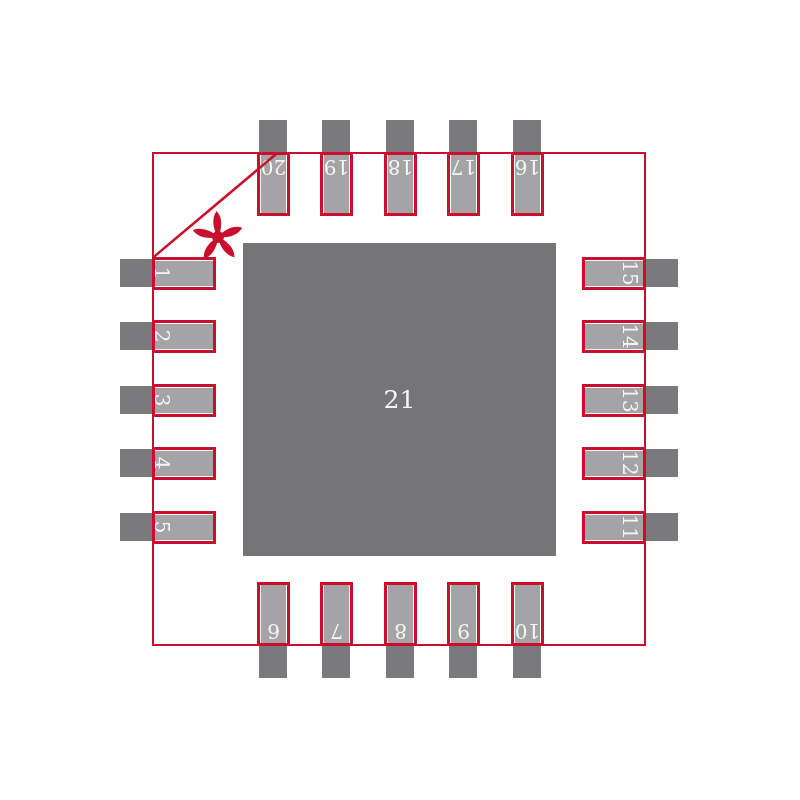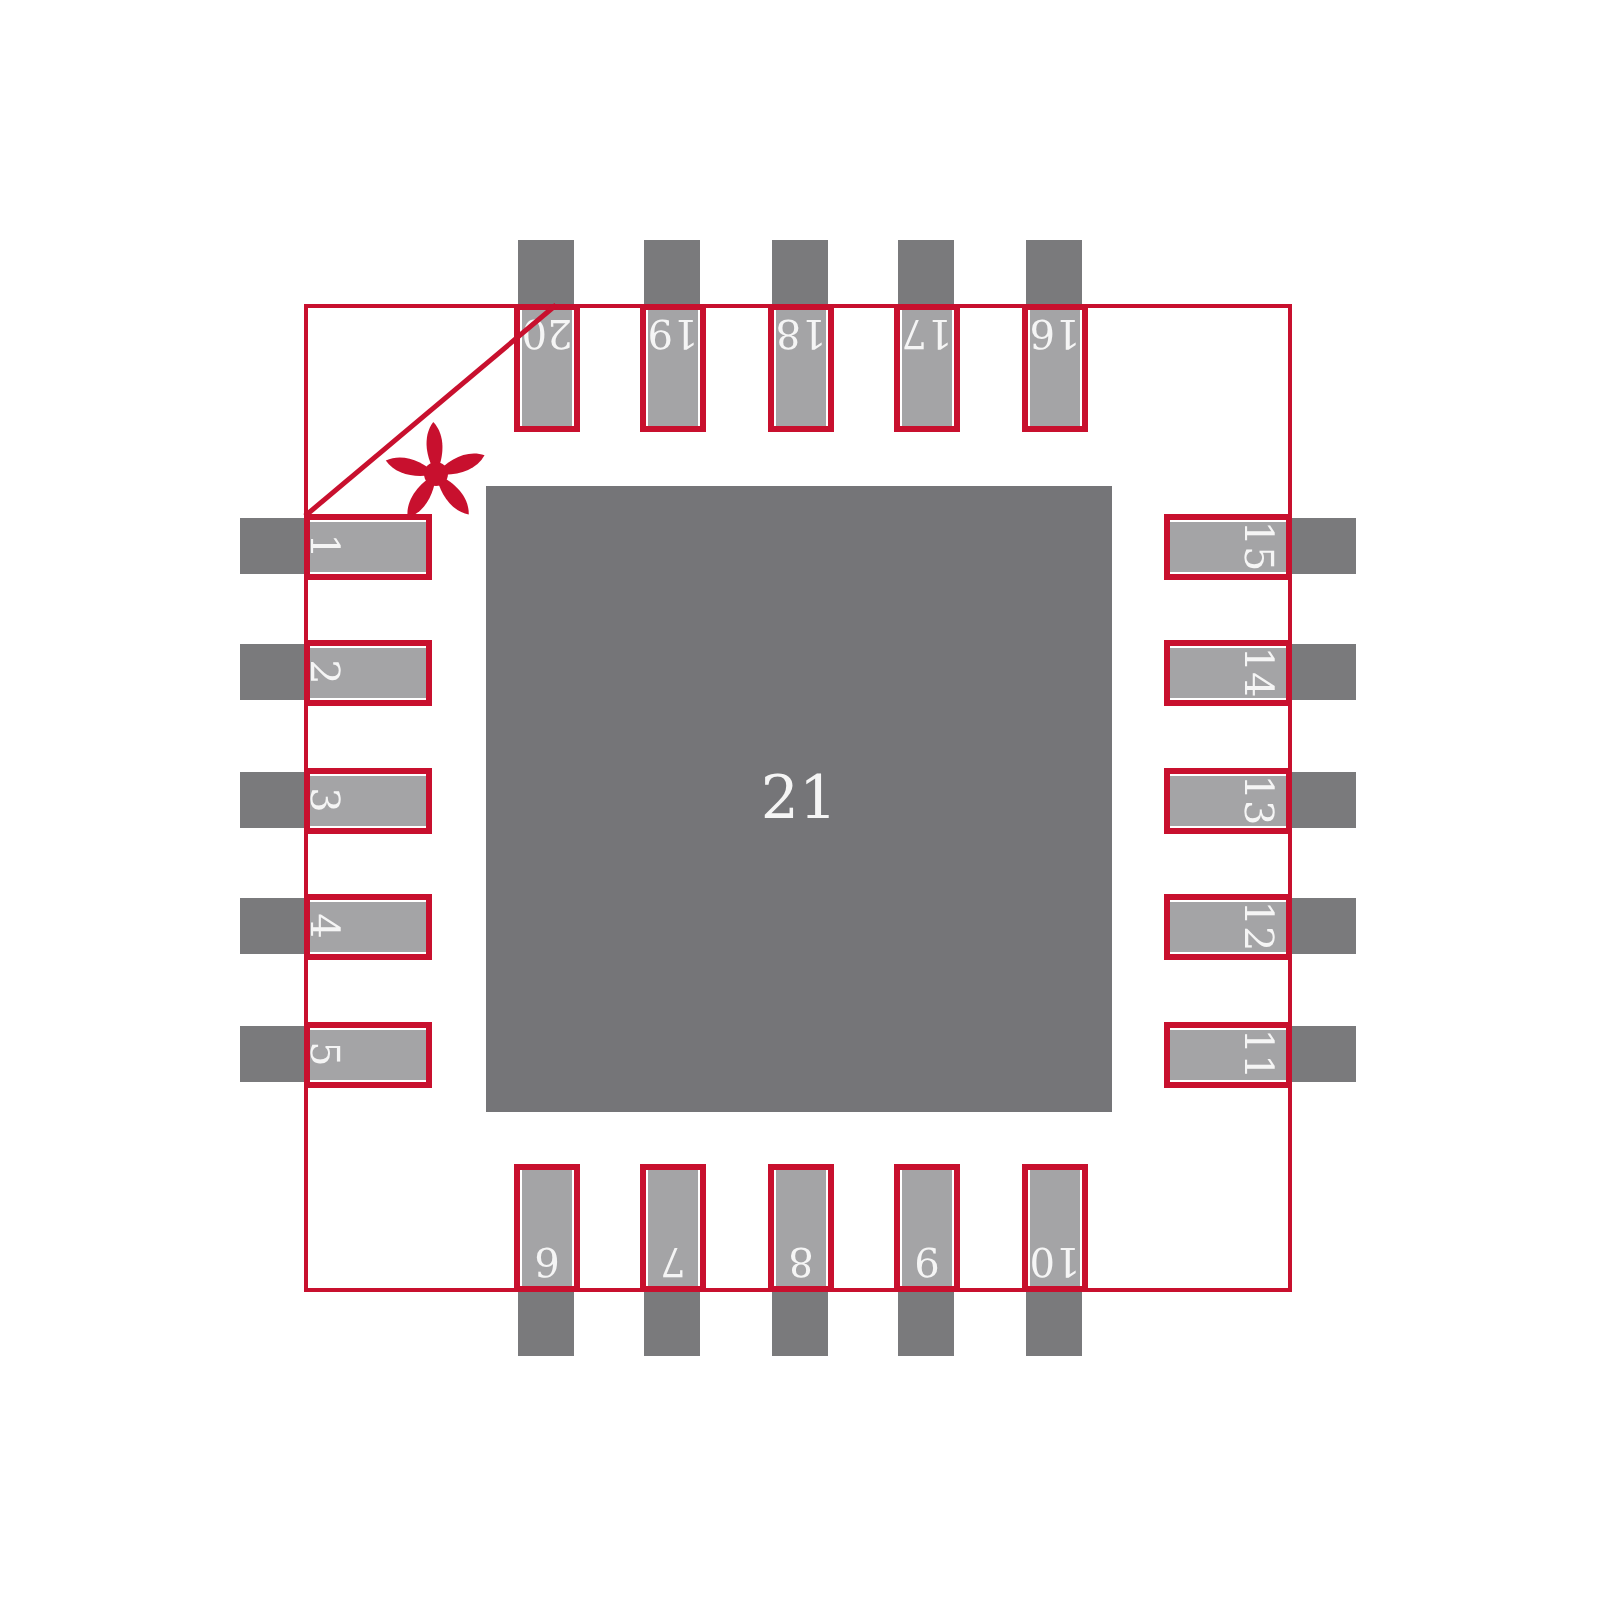--- a/index.html
+++ b/index.html
@@ -26,21 +26,21 @@
   }
   .pad-num.top    { left:0; right:0; top:2px;    text-align:center; transform:rotate(180deg); }
   .pad-num.bottom { left:0; right:0; bottom:2px; text-align:center; transform:rotate(180deg); }
   .pad-num.left   { left:1px;  top:50%; transform:translateY(-50%) rotate(90deg); }
   .pad-num.right  { right:1px; top:50%; transform:translateY(-50%) rotate(90deg); }
   #thermal-pad {
     position:absolute; left:243px; top:243px; width:313px; height:313px;
     background:var(--thermal); z-index:2;
     display:flex; align-items:center; justify-content:center;
   }
-  #thermal-pad span { color:var(--num-text); font-size:30px; }
+  #thermal-pad span { color:var(--num-text); font-size:25px; }
   #overlay { position:absolute; left:0; top:0; z-index:3; pointer-events:none; }
   .accent-stroke { stroke:var(--red); }
   .accent-fill { fill:var(--red); }
 </style>
 </head>
 <body>
 
 <div id="canvas">
 
   <div id="outline"></div>

